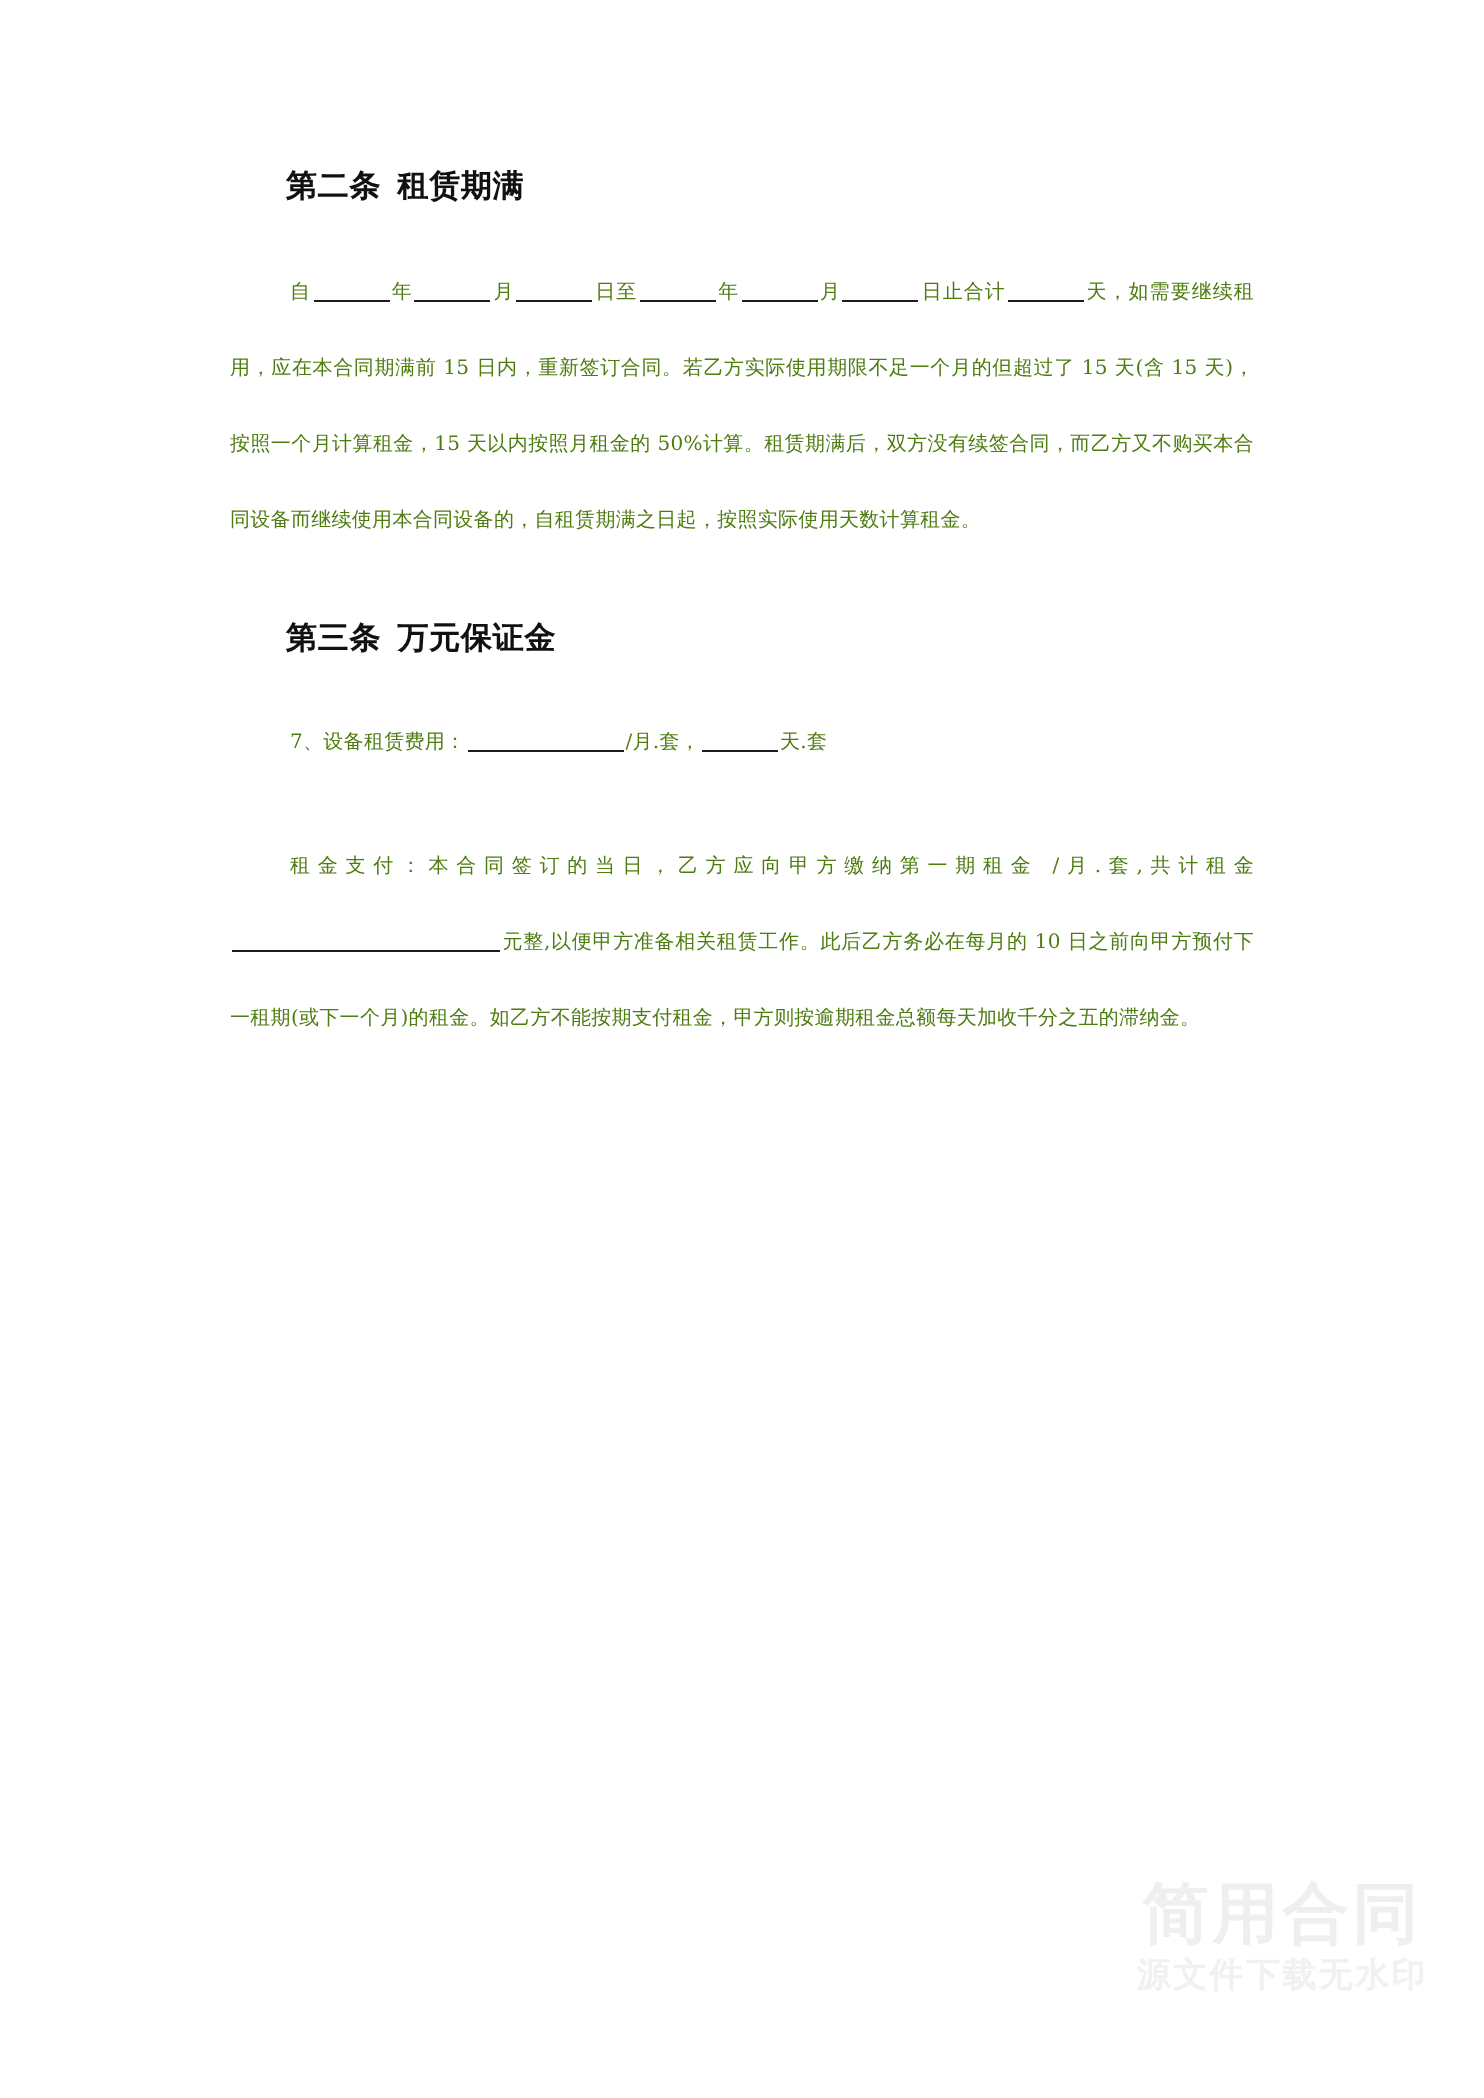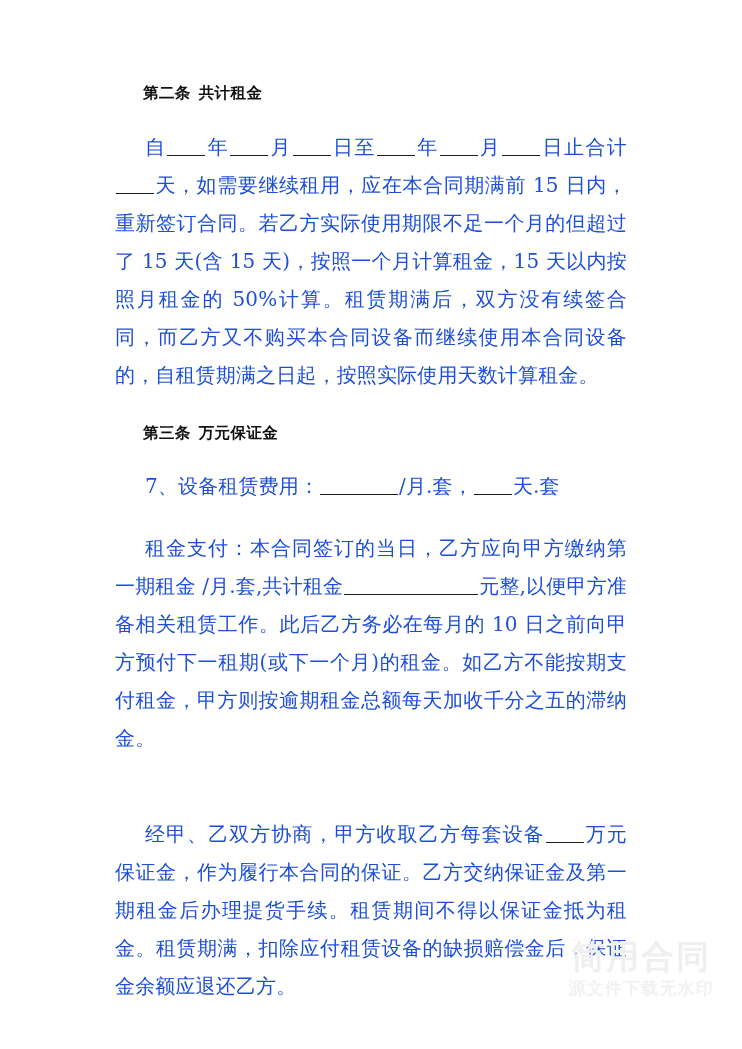--- a/index.html
+++ b/index.html
@@ -38,23 +38,23 @@
     line-height: 1.0;
     color: #111111;
     letter-spacing: 0.4px;
     padding-left: 28px;
     margin: 0;
   }
   .heading .h-num { margin-right: 8px; margin-top: 24px; }
 
   
   .para {
-    font-size: 20px;
+    font-size: 10px;
     line-height: 38px;
-    color: #1d4ed8;
+    color: #4d7c0f;
     text-align: justify;
     text-justify: inter-ideograph;
     margin: 0;
     letter-spacing: 0.15px;
   }
   .para.indent { text-indent: 30px; }
 
   
   .gap-heading-para { height: 26px; }
   .gap-para-heading { height: 32px; }
@@ -99,21 +99,21 @@
   }
 </style>
 </head>
 <body>
 
 <div class="page">
 
   <div class="content">
 
     <h2 class="heading">
-      <span class="h-num">第二条</span><span>共计租金</span>
+      <span class="h-num">第二条</span><span>租赁期满</span>
     </h2>
 
     <div class="gap-heading-para"></div>
 
     <p class="para indent">
       <span>自</span><span class="blank w4"></span><span>年</span><span class="blank w4"></span><span>月</span><span class="blank w4"></span><span>日至</span><span class="blank w4"></span><span>年</span><span class="blank w4"></span><span>月</span><span class="blank w4"></span><span>日止合计</span><span class="blank w4"></span><span>天，如需要继续租用，应在本合同期满前 15 日内，重新签订合同。若乙方实际使用期限不足一个月的但超过了 15 天(含 15 天)，按照一个月计算租金，15 天以内按照月租金的 50%计算。租赁期满后，双方没有续签合同，而乙方又不购买本合同设备而继续使用本合同设备的，自租赁期满之日起，按照实际使用天数计算租金。</span>
     </p>
 
     <div class="gap-para-heading"></div>
 
@@ -131,23 +131,20 @@
 
     <p class="para indent">
       <span>租金支付：本合同签订的当日，乙方应向甲方缴纳第一期租金 /月.套,共计租金</span><span class="blank w14"></span><span>元整,以便甲方准备相关租赁工作。此后乙方务必在每月的 10 日之前向甲方预付下一租期(或下一个月)的租金。如乙方不能按期支付租金，甲方则按逾期租金总额每天加收千分之五的滞纳金。</span>
     </p>
 
     <div class="gap-para-heading"></div>
 
 
     <div class="gap-heading-para"></div>
 
-    <p class="para indent">
-      <span>经甲、乙双方协商，甲方收取乙方每套设备</span><span class="blank w4"></span><span>万元保证金，作为履行本合同的保证。乙方交纳保证金及第一期租金后办理提货手续。租赁期间不得以保证金抵为租金。租赁期满，扣除应付租赁设备的缺损赔偿金后，保证金余额应退还乙方。</span>
-    </p>
 
   </div>
 
   <div class="watermark">
     <div class="wm-main">简用合同</div>
     <div class="wm-sub">源文件下载无水印</div>
   </div>
 
 </div>
 

